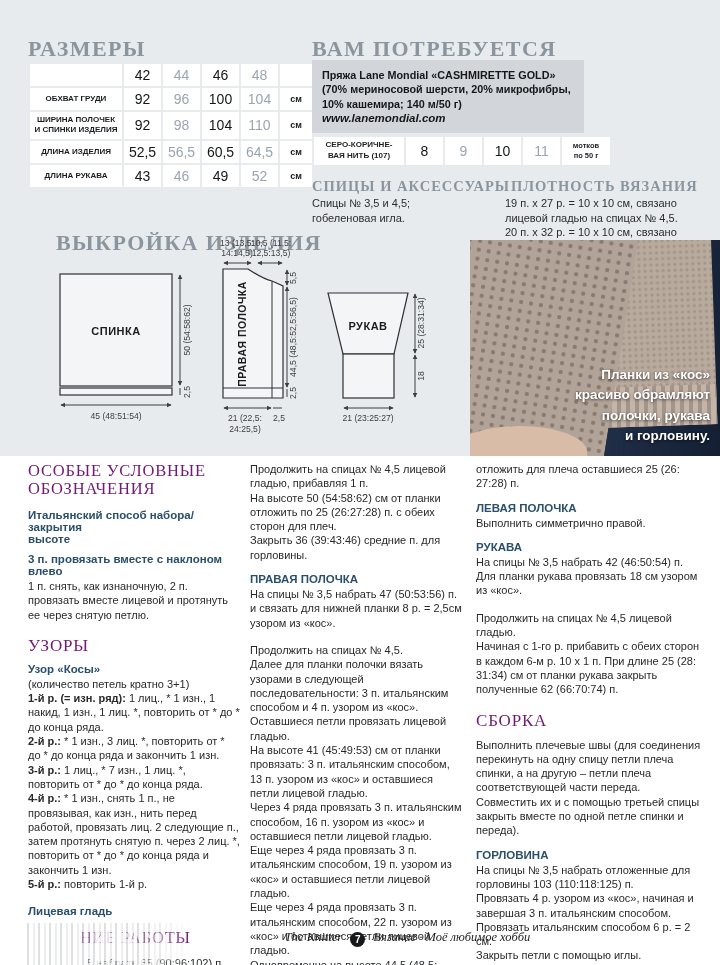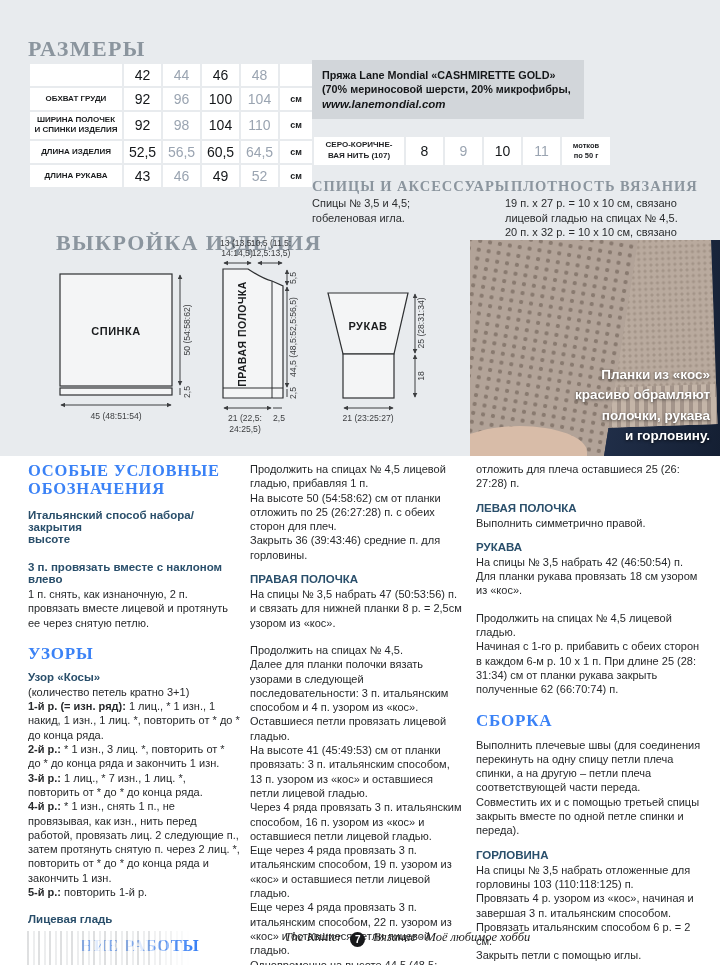--- a/index.html
+++ b/index.html
@@ -56,21 +56,21 @@
   
   .col{position:absolute;top:462px;}
   .c1{left:28px;width:212px;}
   .c2{left:250px;width:214px;}
   .c3{left:476px;width:226px;}
   .col p{margin:0;font-size:11px;line-height:1.3;color:#27292b;}
   .gap{margin-top:13px !important;}
   .lead{font-weight:700;}
   .hnavy{font-weight:700;color:#2a4f6b;font-size:11.5px;margin:11px 0 2px;}
   .hnavy.first{margin-top:0;}
-  .hgrey{font-family:"Liberation Serif",serif;font-weight:700;color:#3b82f6;
+  .hgrey{font-family:"Liberation Serif",serif;font-weight:400;color:#701a75;
          font-size:16.5px;line-height:1.12;letter-spacing:0.8px;margin:0 0 10px;}
   .hgrey.mid{margin:14px 0 8px;font-size:17px;}
 
   
   .obs{position:relative;margin-top:12px;height:100px;}
   .obs .hgrey{margin:4px 0 8px;padding-left:52px;font-size:16.5px;}
   .obs p{line-height:1.45;}
   .obs .i1{padding-left:56px;}
   .smear{position:absolute;left:-4px;top:-6px;width:168px;height:112px;pointer-events:none;
      background:
@@ -132,23 +132,25 @@
       <td class="lbl">ДЛИНА РУКАВА</td>
       <td class="v dark">43</td>
       <td class="v light">46</td>
       <td class="v dark">49</td>
       <td class="v light">52</td>
       <td class="unit">см</td>
     </tr>
   </tbody>
     </table>
 
+  <div class="hserif" style="left:312px;top:36px;">ВАМ ПОТРЕБУЕТСЯ</div>
   <div class="yarnbox">
     <div>Пряжа Lane Mondial «CASHMIRETTE GOLD»</div>
     <div>(70% мериносовой шерсти, 20% микрофибры,</div>
+    <div>10% кашемира; 140 м/50 г)</div>
     <div class="url">www.lanemondial.com</div>
   </div>
   <table class="grid" style="position:absolute;left:312px;top:135px;">
     <tbody>
         <tr>
       <td class="wlbl">
         <span>СЕРО-КОРИЧНЕ-</span><br>
         <span>ВАЯ НИТЬ (107)</span>
       </td>
       <td class="v dark">8</td>
@@ -251,21 +253,21 @@
 
   <div class="col c1">
     <div class="hgrey">
       <div>ОСОБЫЕ УСЛОВНЫЕ</div>
       <div>ОБОЗНАЧЕНИЯ</div>
     </div>
     <div class="hnavy first">
       <div>Итальянский способ набора/закрытия</div>
       <div>высоте</div>
     </div>
-    <div class="hnavy" style="margin-top:16px">
+    <div class="hnavy" style="margin-top:8px">
       <div>3 п. провязать вместе с наклоном</div>
       <div>влево</div>
     </div>
     <p>1 п. снять, как изнаночную, 2 п. провязать вместе лицевой и протянуть ее через снятую петлю.</p>
     <div class="hgrey mid">УЗОРЫ</div>
     <div class="hnavy first">Узор «Косы»</div>
     <p>(количество петель кратно 3+1)</p>
     <p><span class="lead">1-й р. (= изн. ряд):</span><span> 1 лиц., * 1 изн., 1 накид, 1 изн., 1 лиц. *, повторить от * до * до конца ряда.</span></p>
     <p><span class="lead">2-й р.:</span><span> * 1 изн., 3 лиц. *, повторить от * до * до конца ряда и закончить 1 изн.</span></p>
     <p><span class="lead">3-й р.:</span><span> 1 лиц., * 7 изн., 1 лиц. *, повторить от * до * до конца ряда.</span></p>

